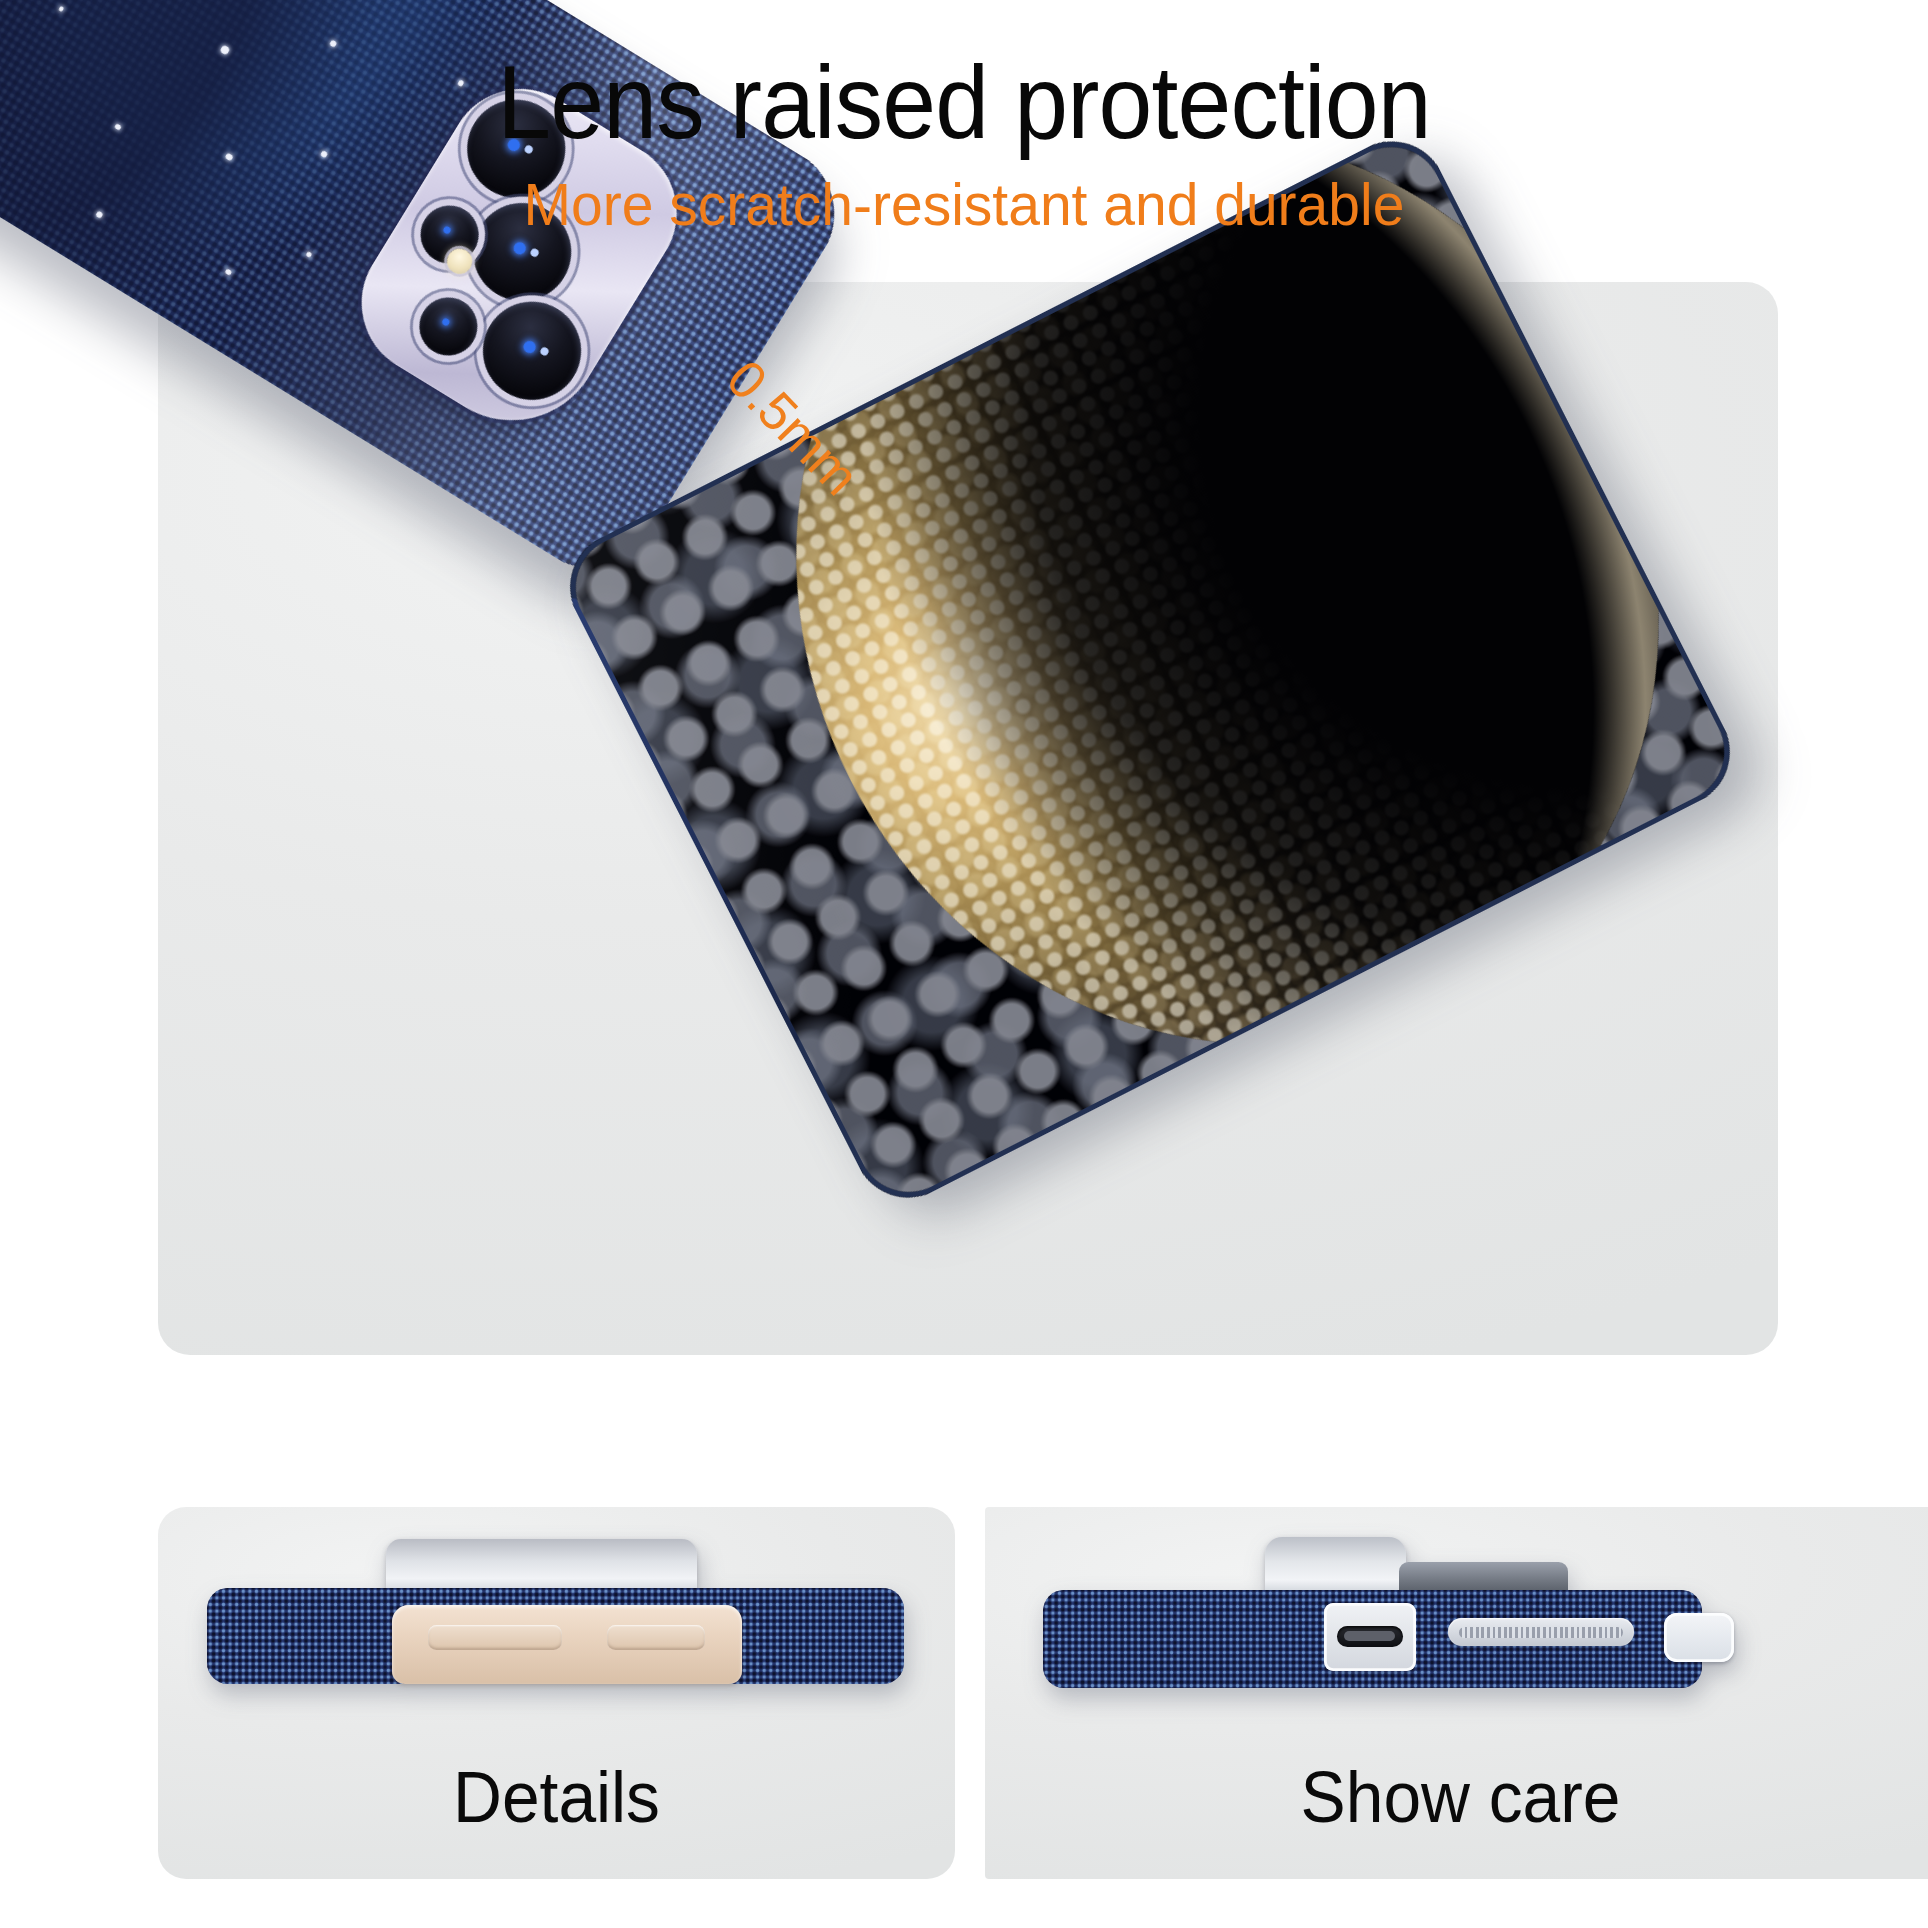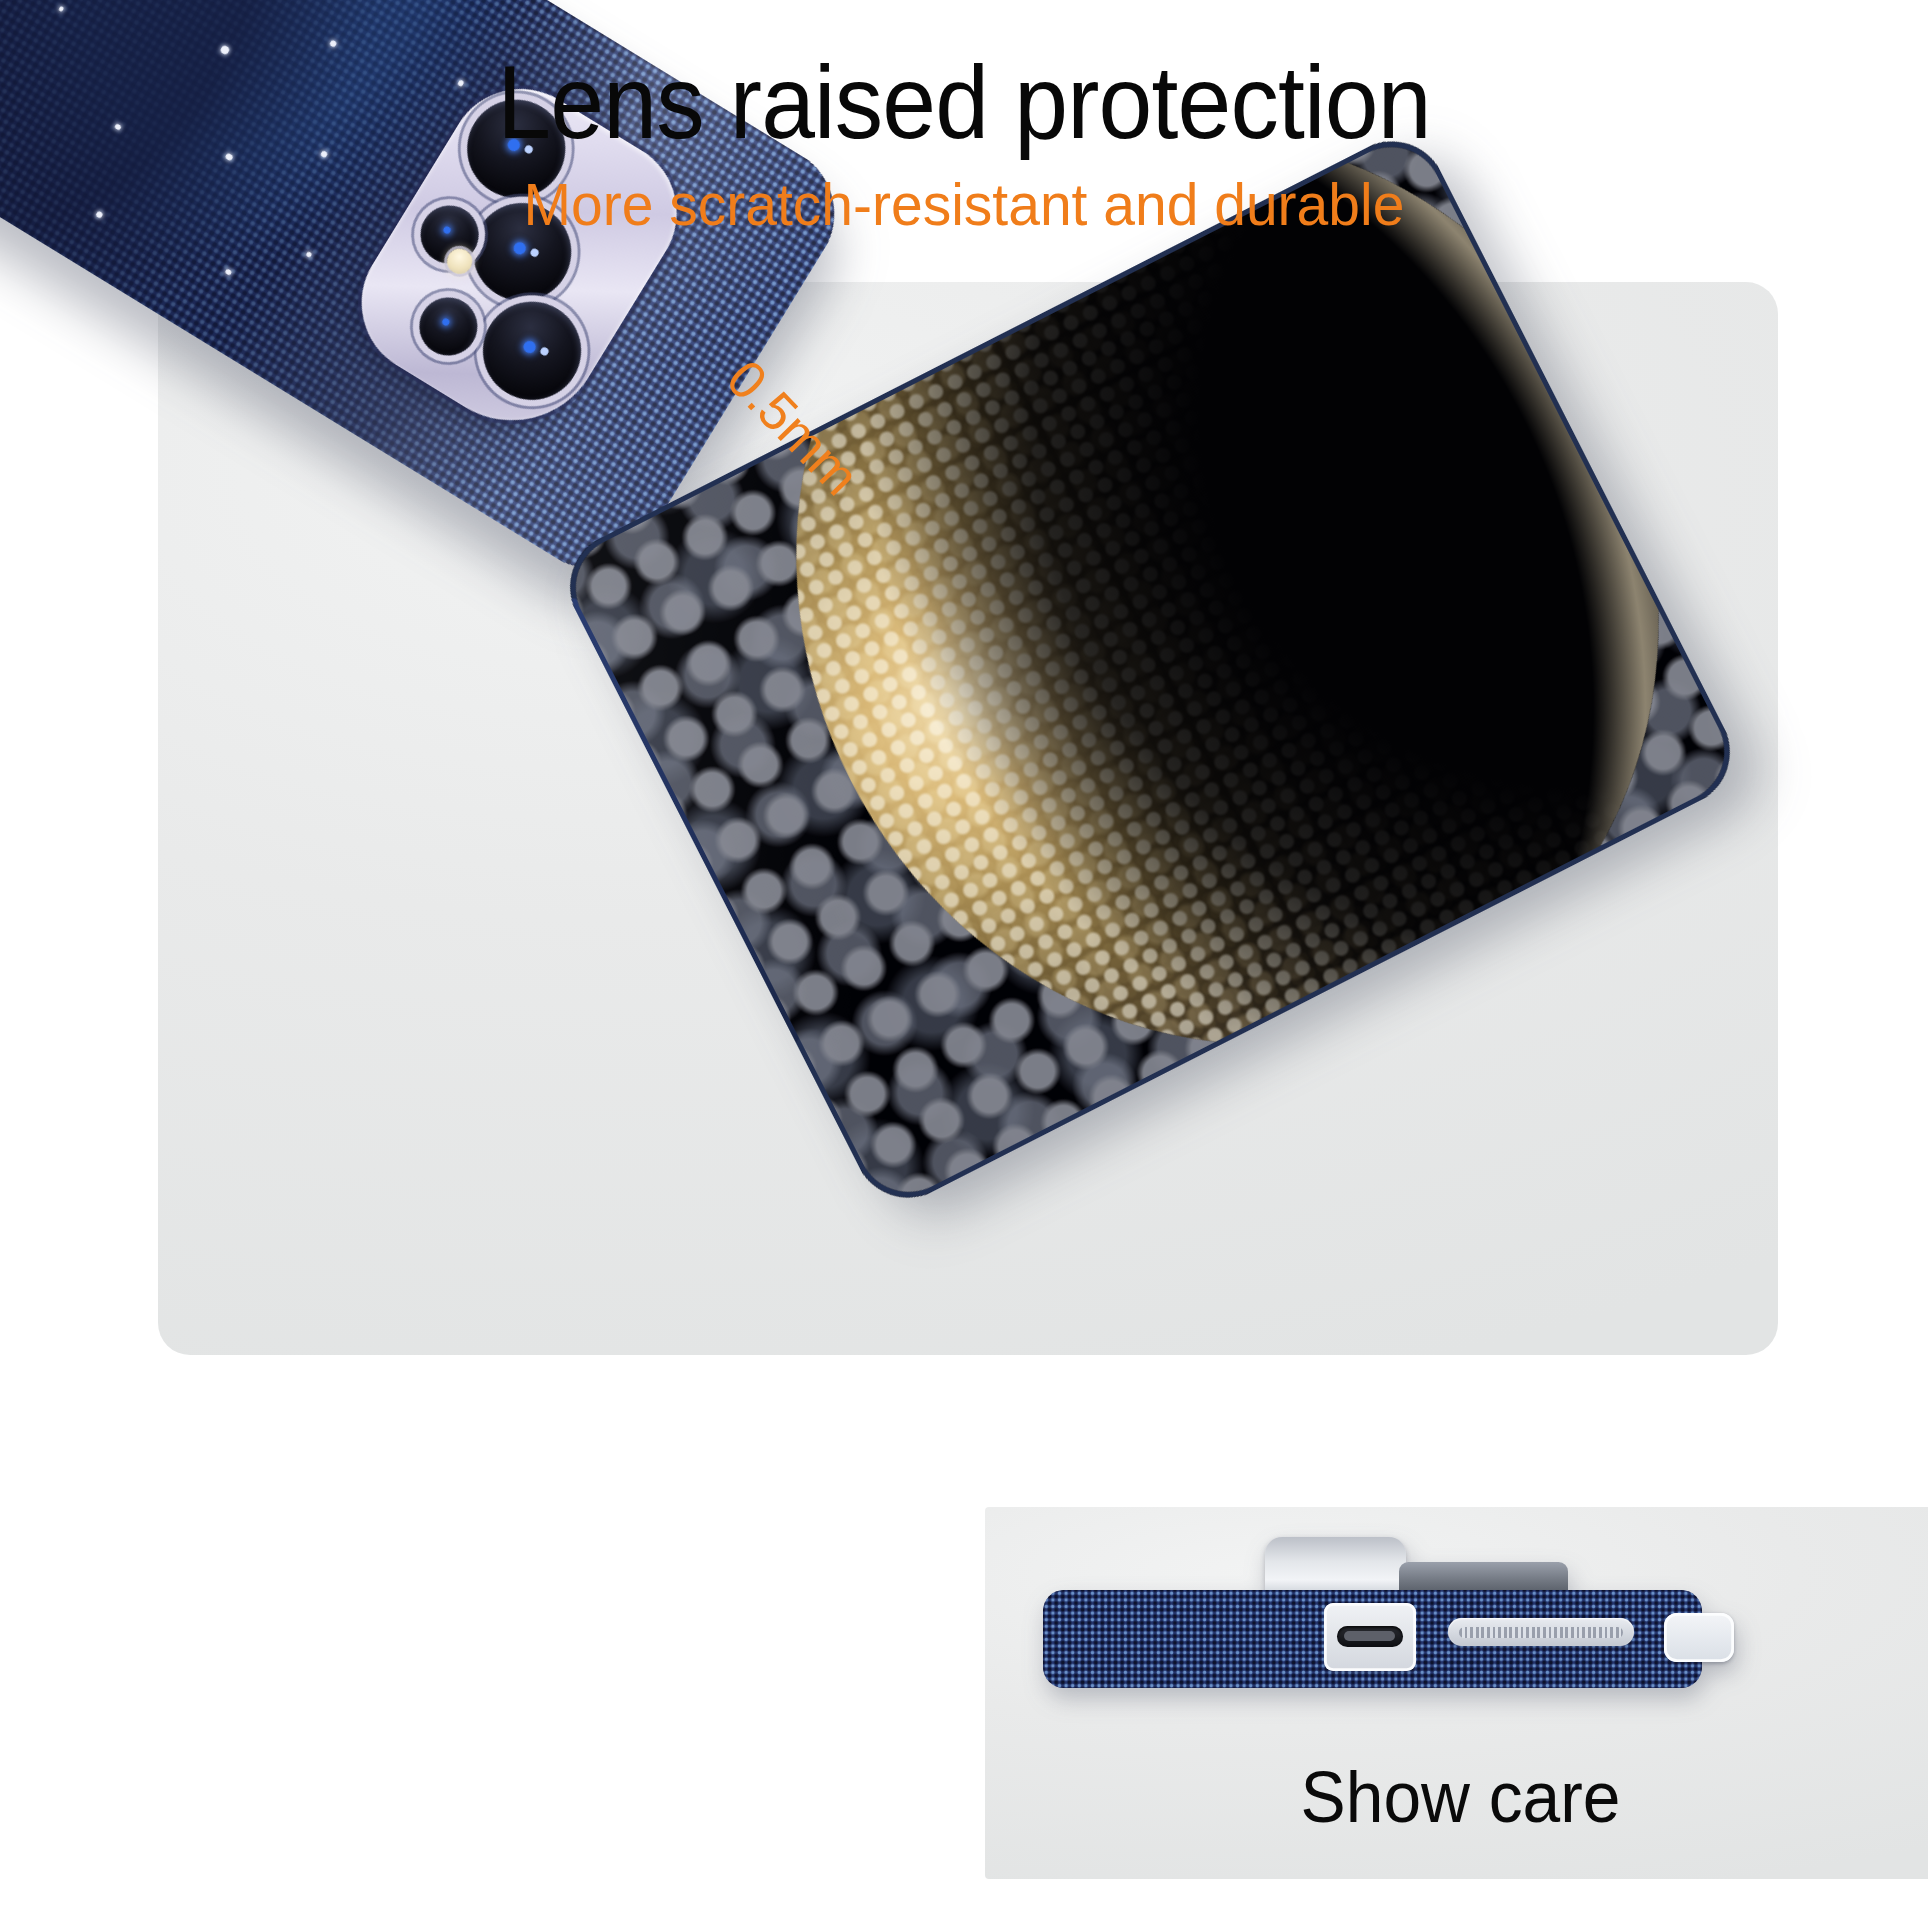--- a/index.html
+++ b/index.html
@@ -372,20 +372,33 @@
         <div class="moon">
           <div class="moon-speckle"></div>
           <div class="moon-dark"></div>
           <div class="moon-rim"></div>
         </div>
         <div class="screen-gloss"></div>
       </div>
     </div>
   </div>
 
+  <div class="card" id="card-details">
+    <div id="profile-left">
+      <div class="prof-cam-bump"></div>
+      <div class="prof-body">
+        <div class="carbon fine"></div>
+      </div>
+      <div class="btn-tray">
+        <span class="vb a"></span>
+        <span class="vb b"></span>
+      </div>
+    </div>
+    <div class="card-caption">Details</div>
+  </div>
 
   <div class="card" id="card-showcare">
     <div id="profile-right">
       <div class="pr-cam-bump"></div>
       <div class="pr-cam-bump2"></div>
       <div class="prof-body">
         <div class="carbon fine"></div>
       </div>
       <div class="port-usb">
         <span class="hole"></span>

